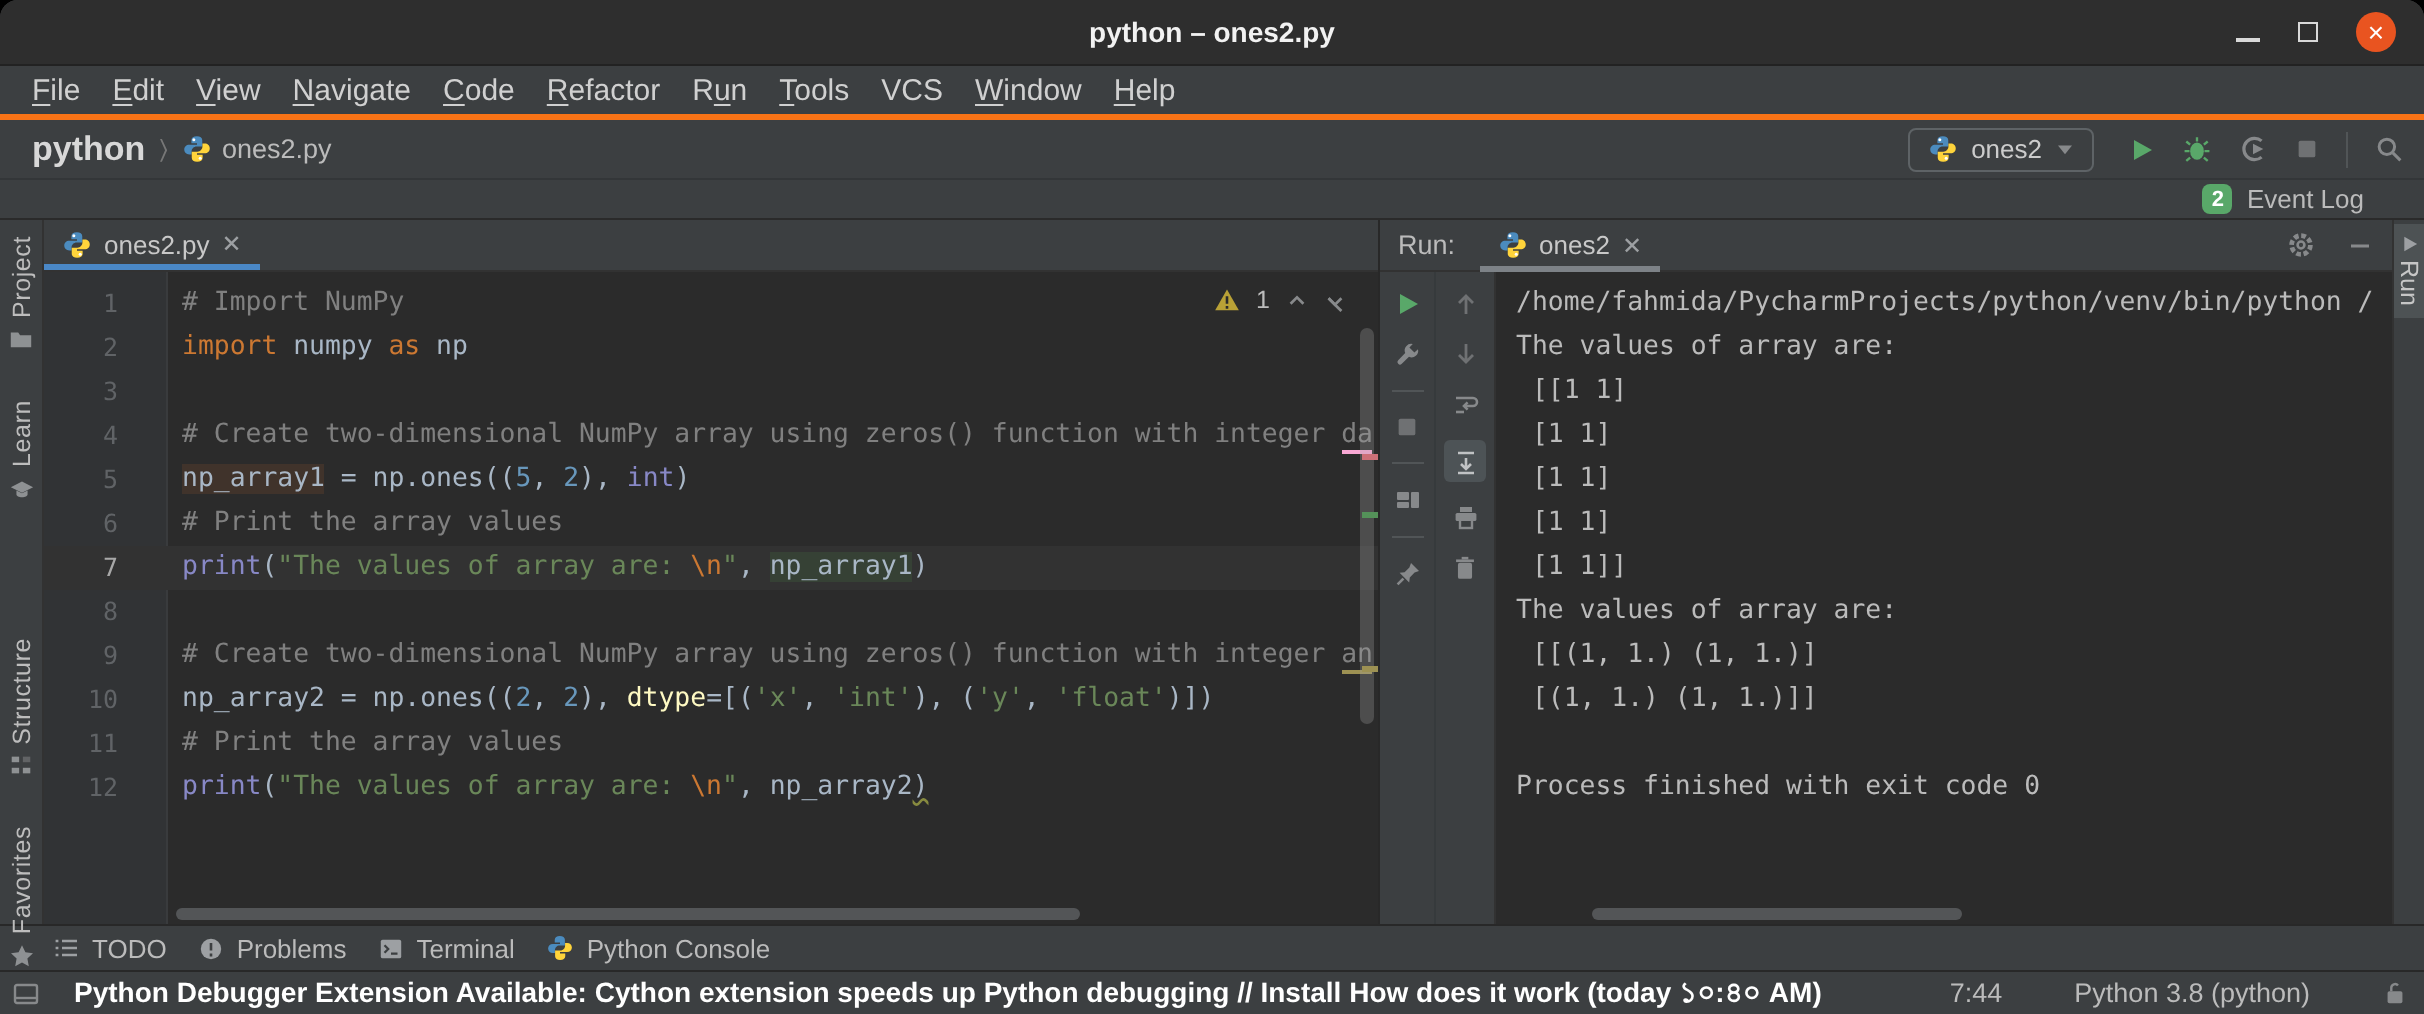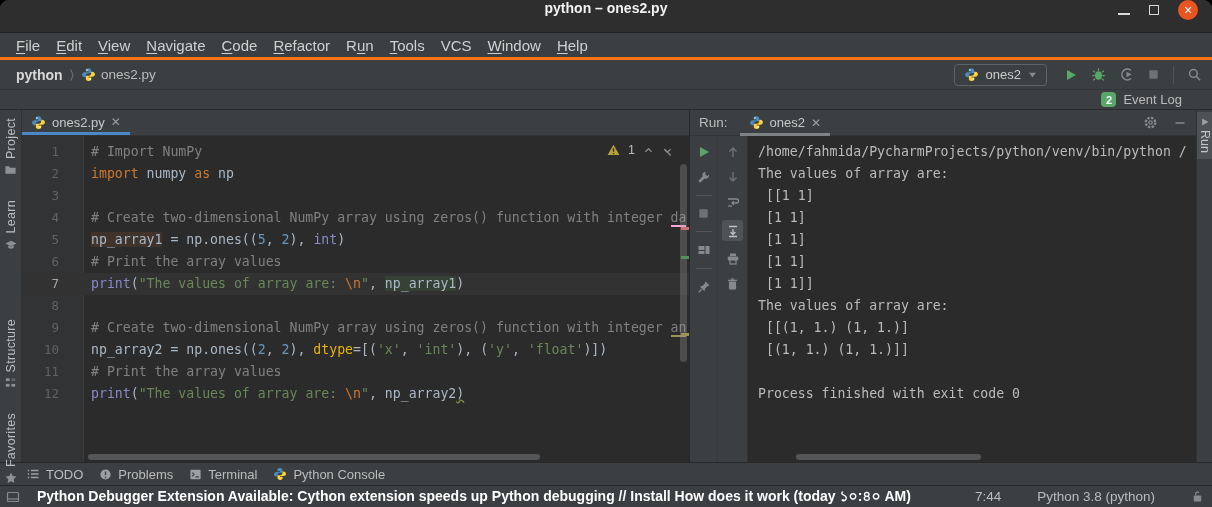--- a/index.html
+++ b/index.html
@@ -1,36 +1,36 @@
 <!DOCTYPE html>
 <html><head>
 <meta charset="utf-8">
 <style>
   html,body{margin:0;padding:0;background:#000;}
   *{box-sizing:border-box;}
   .window{width:1212px;height:507px;display:flex;flex-direction:column;overflow:hidden;
     border-radius:9px 9px 0 0;background:#3c3f41;font-family:"Liberation Sans",sans-serif;}
 
   
-  .titlebar{height:33px;flex:none;background:#2e2e2e;display:flex;align-items:flex-start;position:relative;border-bottom:1px solid #222;}
+  .titlebar{height:33px;flex:none;background:#2e2e2e;display:flex;align-items:center;position:relative;border-bottom:1px solid #222;}
   .title{position:absolute;left:0;right:0;text-align:center;color:#f2f2f2;font-size:14px;font-weight:bold;}
   .win-controls{margin-left:auto;display:flex;align-items:center;gap:19px;padding-right:14px;position:relative;}
   .wc{cursor:default;}
   .wc.min{width:12px;height:2px;background:#d9d9d9;margin-top:8px;}
   .wc.max{width:10px;height:10px;border:1.5px solid #d9d9d9;}
   .wc.close{width:20px;height:20px;border-radius:50%;background:#E95420;color:#fff;display:flex;align-items:center;justify-content:center;font-size:14px;line-height:1;}
 
   
   .menubar{height:27px;flex:none;display:flex;align-items:center;padding-left:8px;border-bottom:3px solid #f97316;}
   .menu-item{color:#d0d0d0;font-size:15px;padding:0 8px;}
   .menu-item u{text-underline-offset:2px;}
 
   
   .toolbar{height:30px;flex:none;display:flex;align-items:center;padding:0 10px 0 16px;border-bottom:1px solid #333638;}
-  .crumb-project{color:#d8d8d8;font-size:14px;font-weight:bold;}
+  .crumb-project{color:#d8d8d8;font-size:17px;font-weight:bold;}
   .crumb-sep{color:#777;font-size:13px;margin:0 7px;}
   .crumb-file{color:#bbb;font-size:13.5px;margin-left:5px;}
   .icon{display:inline-flex;align-items:center;justify-content:center;line-height:0;}
   .icon svg{display:block;}
   .tb-right{margin-left:auto;display:flex;align-items:center;gap:13px;}
   .run-combo{height:22px;border:1px solid #5e6366;border-radius:4px;display:flex;align-items:center;gap:7px;padding:0 9px;margin-right:4px;}
   .run-combo .label{color:#ccc;font-size:13px;}
   .ic-green{color:#59A869;} .ic-gray{color:#87898b;} .ic-dim{color:#6f7173;}
   .tb-sep{width:1px;height:18px;background:#515557;}
 
@@ -62,21 +62,21 @@
   .tab.active-gray::after{content:"";position:absolute;left:0;right:0;bottom:0;height:3px;background:#7d8287;}
   .editor-body{flex:1;min-height:0;position:relative;background:#2b2b2b;overflow:hidden;}
   .editor-body::before{content:"";position:absolute;left:0;top:0;bottom:0;width:61px;background:#313335;border-right:1px solid #393b3d;}
   .code-rows{position:relative;padding-top:5px;}
   .code-row{height:22px;display:flex;font-family:"DejaVu Sans Mono",monospace;font-size:13.2px;line-height:22px;position:relative;}
   .code-row.current{background:#323232;}
   .gutter-cell{width:61px;flex:none;text-align:right;padding-right:24px;color:#606366;font-size:12.5px;}
   .code-row.current .gutter-cell{color:#a8a8a8;}
   .code-cell{flex:1;padding-left:8px;white-space:pre;overflow:hidden;color:#a9b7c6;}
   .seg.com{color:#808080;} .seg.kw{color:#cc7832;} .seg.str{color:#6a8759;}
-  .seg.num{color:#6897bb;} .seg.builtin{color:#8888c6;} .seg.param{color:#eab308;} .seg.esc{color:#cc7832;}
+  .seg.num{color:#6897bb;} .seg.builtin{color:#8888c6;} .seg.param{color:#fef9c3;} .seg.esc{color:#cc7832;}
   .seg.hl-write{background:#40332b;} .seg.hl-read{background:#364135;}
   .seg.typo-pink{border-bottom:2px solid #f9a8d4;}
   .seg.typo-yellow{border-bottom:2px solid #9d9153;}
   .seg.warn-squiggle{text-decoration:underline wavy #878a3f;text-decoration-skip-ink:none;}
   .inspect-widget{position:absolute;top:7px;right:16px;display:flex;align-items:center;gap:8px;z-index:3;}
   .inspect-widget .count{color:#bbb;font-size:12.5px;font-family:"Liberation Sans",sans-serif;}
   .vscroll{position:absolute;right:2px;top:28px;width:7px;height:198px;background:rgba(166,166,166,.28);border-radius:4px;z-index:3;}
   .mark{position:absolute;right:0;width:8px;height:3px;z-index:4;}
   .mark.pink{top:91px;background:#cc7078;}
   .mark.green{top:120px;background:#549159;}

